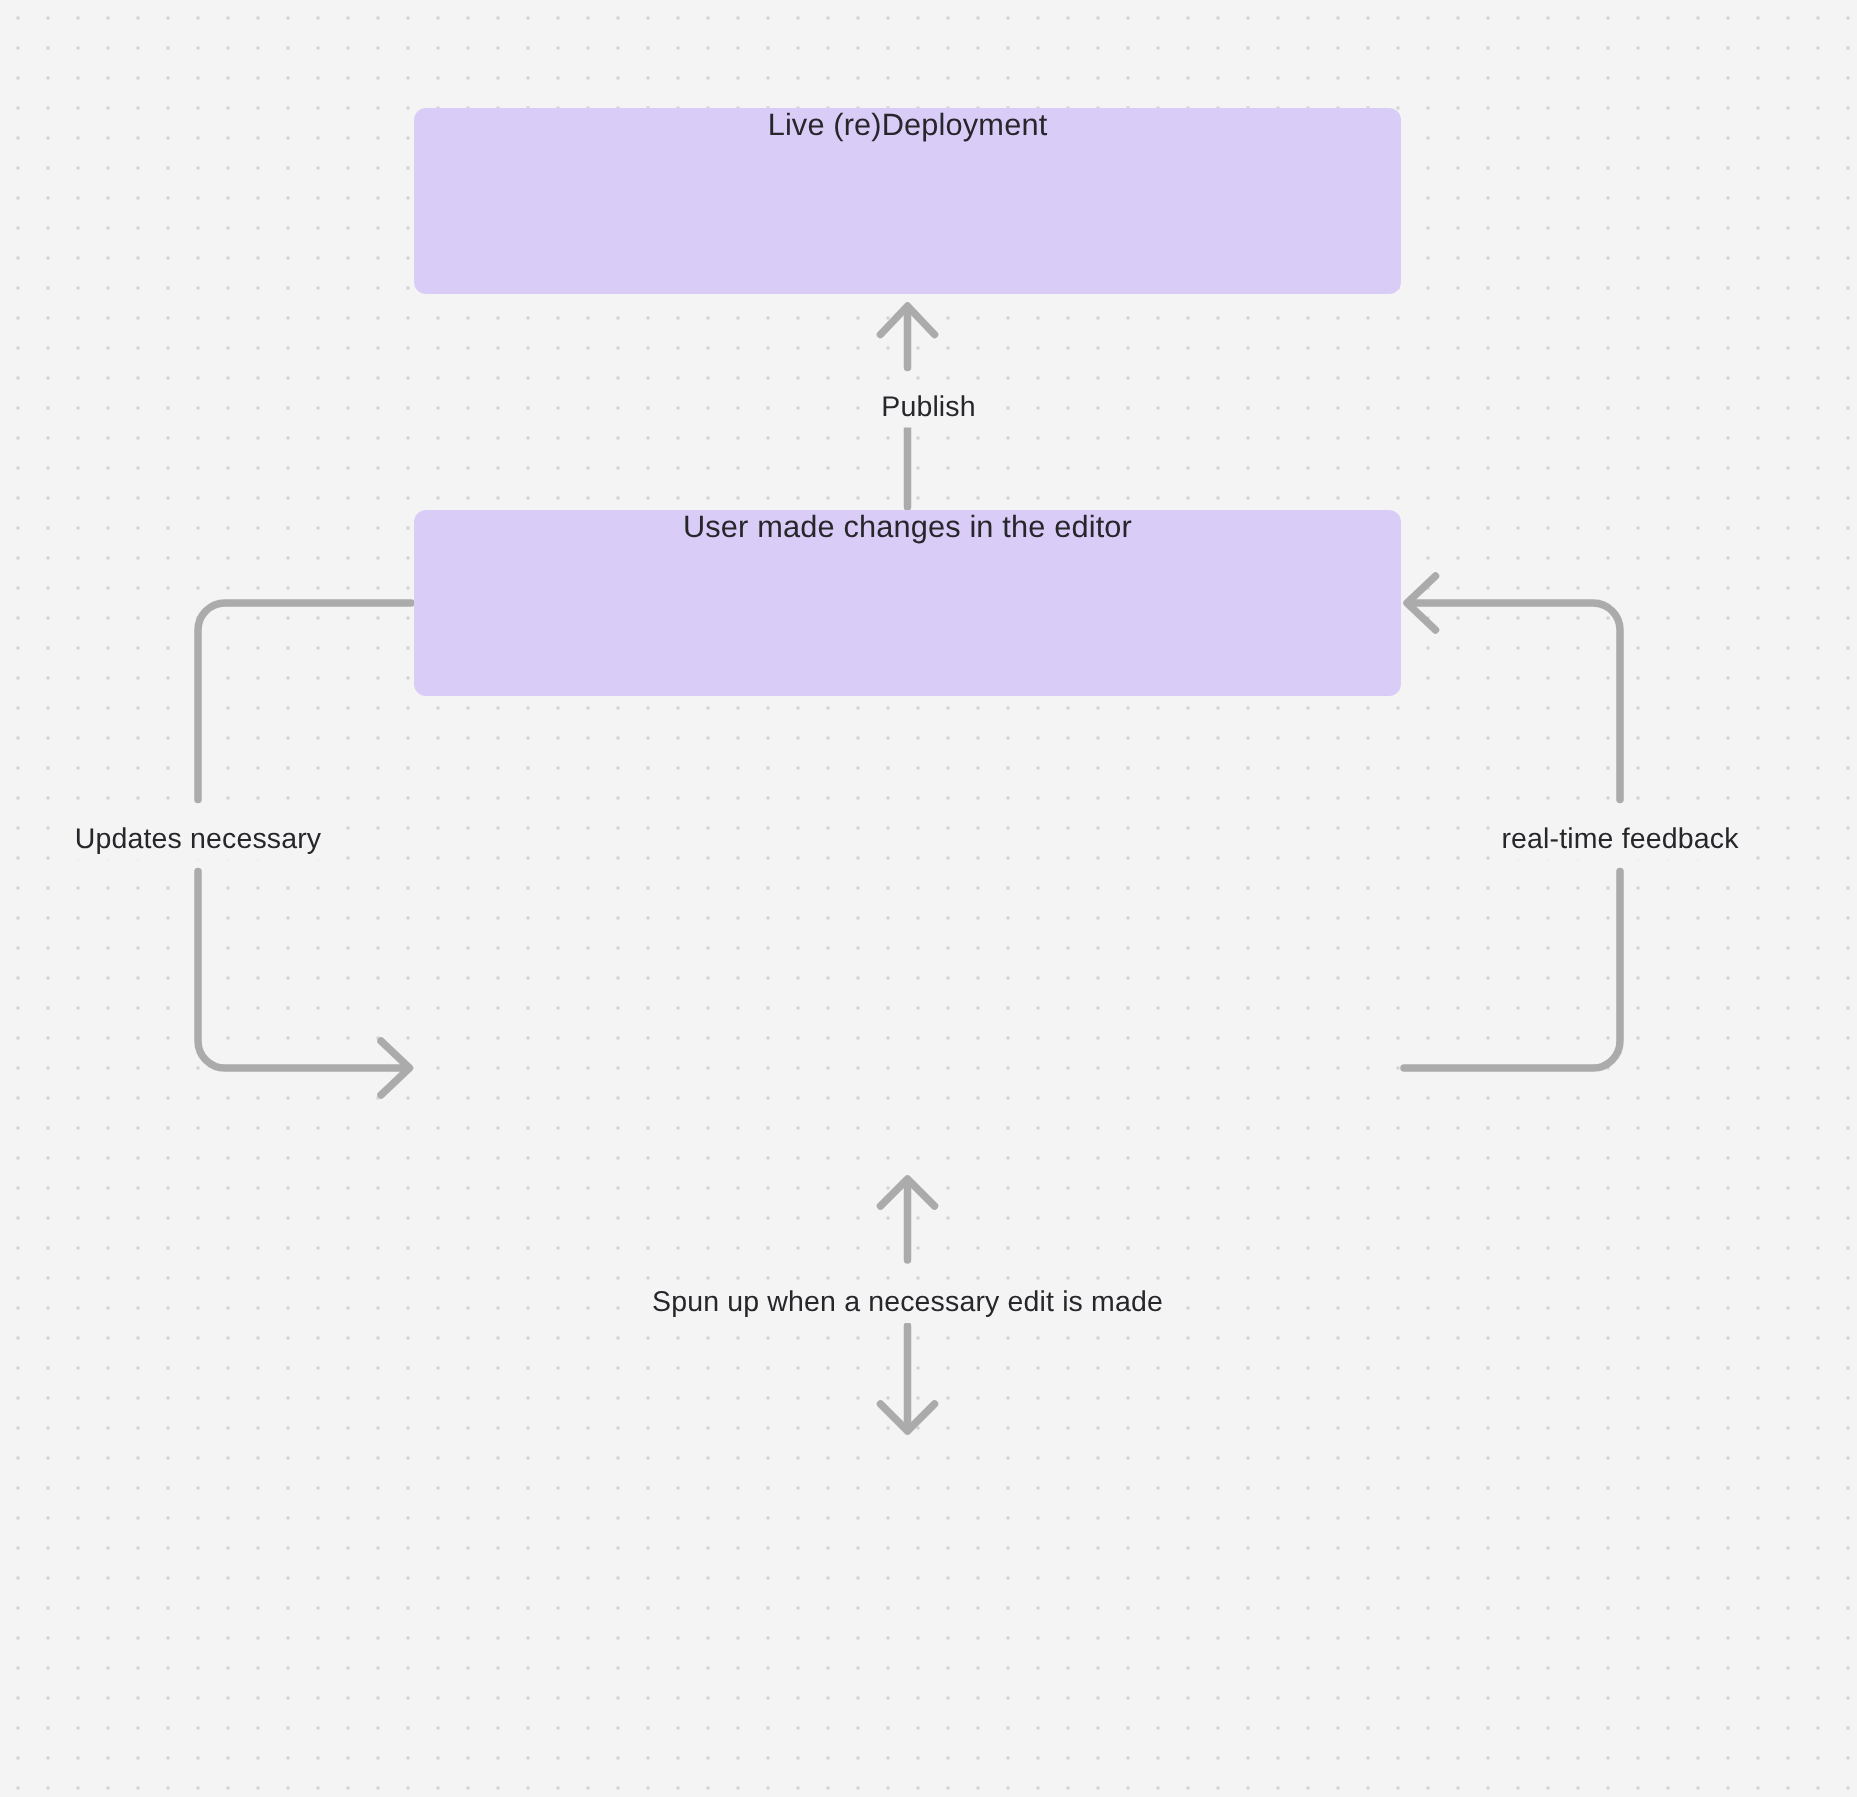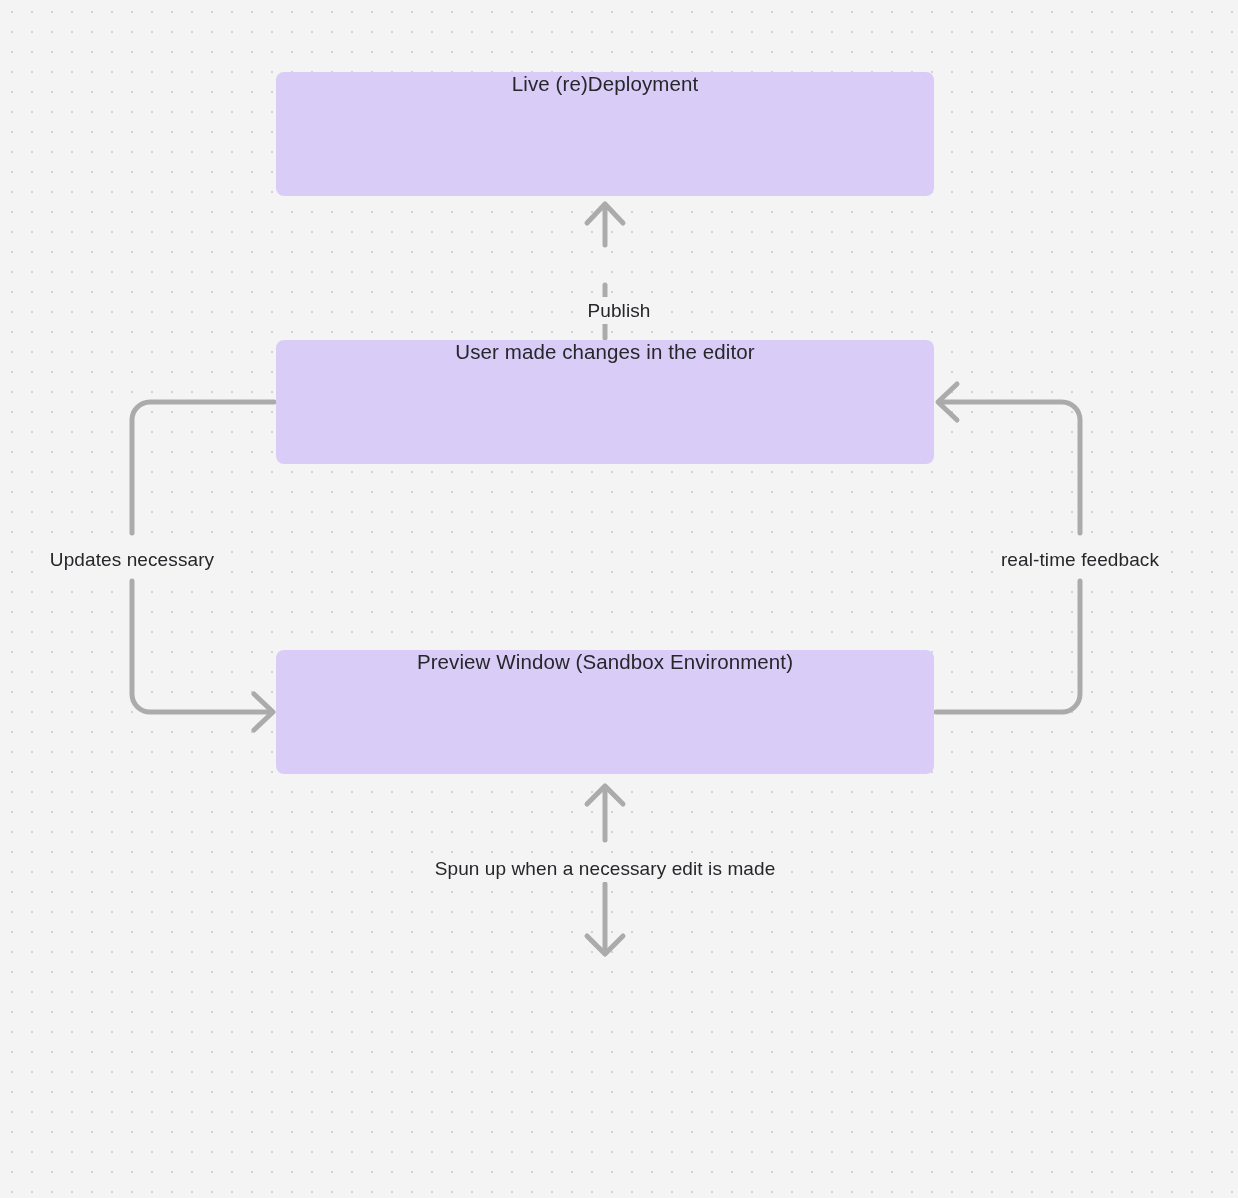--- a/index.html
+++ b/index.html
@@ -70,21 +70,20 @@
     line-height: 1;
     color: #26262b;
     white-space: nowrap;
     background: #f4f4f4;
     padding: 4px 6px;
     letter-spacing: 0.1px;
   }
   #edge-label-publish {
     left: 619px; top: 258px;
     transform: translateX(-50%);
-    margin-top: 39px;
   }
   #edge-label-updates-instantly {
     left: 132px; top: 546px;
     transform: translateX(-50%);
   }
   #edge-label-realtime-feedback {
     left: 1080px; top: 546px;
     transform: translateX(-50%);
   }
   #edge-label-spun-up {
@@ -130,23 +129,20 @@
   </svg>
 
   <div class="node" id="node-live-deployment">
     <span class="node-label">Live (re)Deployment</span>
   </div>
 
   <div class="node" id="node-user-edits">
     <span class="node-label">User made changes in the editor</span>
   </div>
 
-  <div class="node" id="node-preview-window">
-    <span class="node-label">Preview Window (Sandbox Environment)</span>
-  </div>
 
 
   <div class="edge-label" id="edge-label-publish">Publish</div>
 
   <div class="edge-label" id="edge-label-updates-instantly">Updates necessary</div>
 
   <div class="edge-label" id="edge-label-realtime-feedback">real-time feedback</div>
 
   <div class="edge-label" id="edge-label-spun-up">Spun up when a necessary edit is made</div>
 

